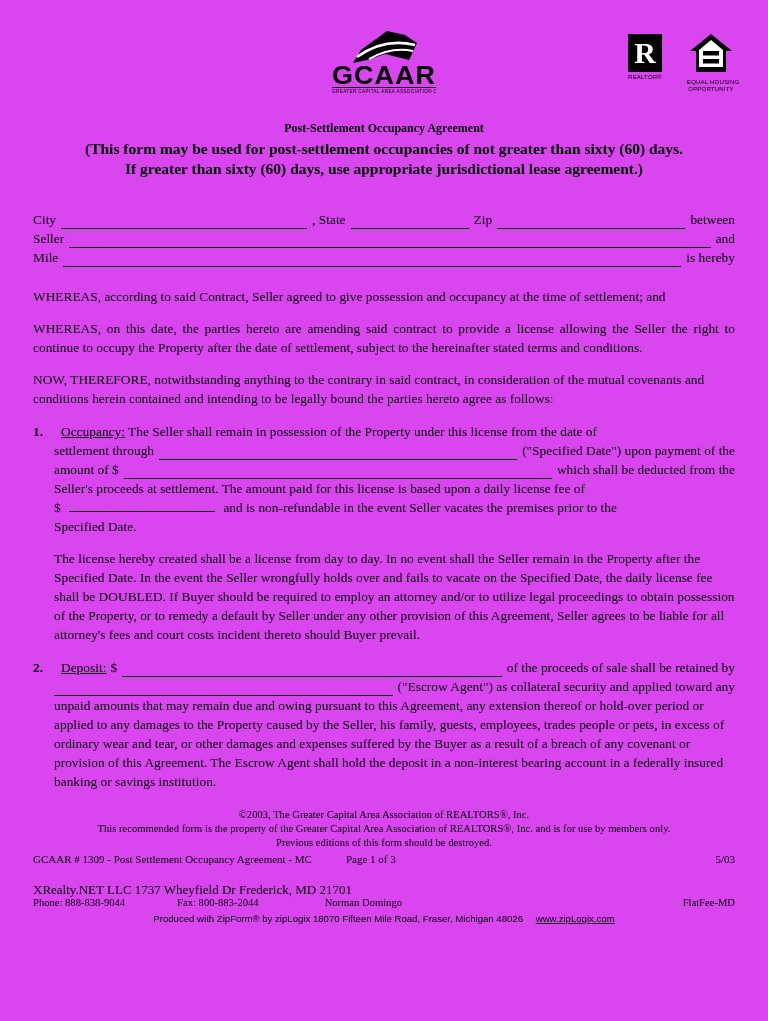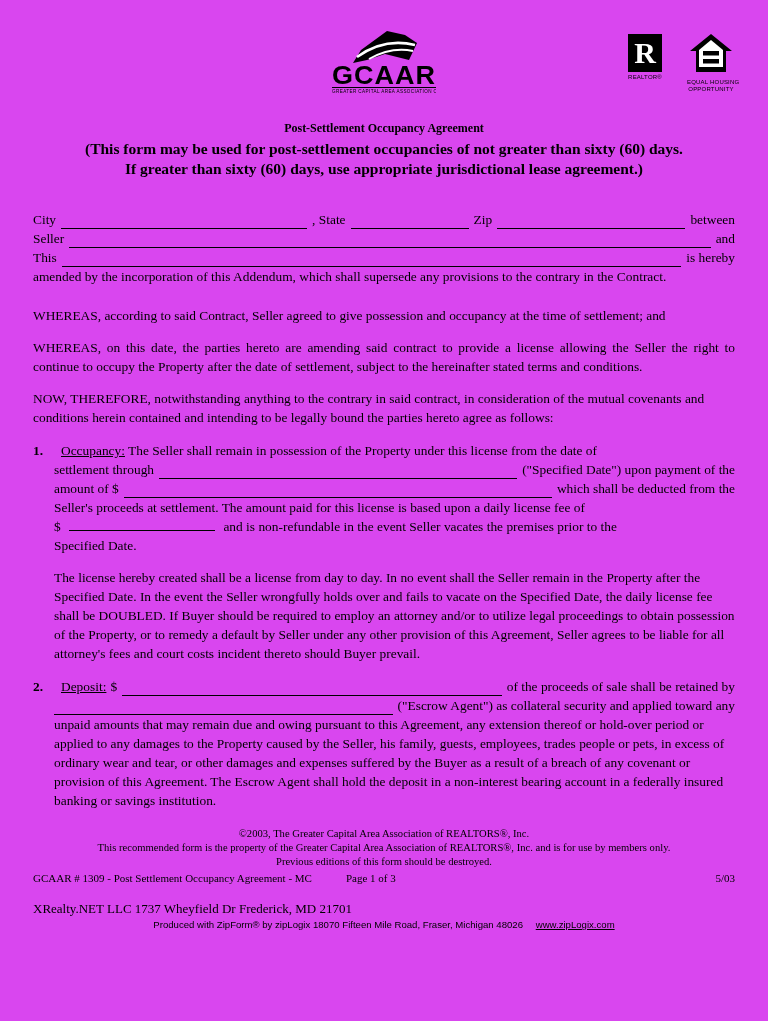--- a/index.html
+++ b/index.html
@@ -114,25 +114,24 @@
       <span class="seg">Zip</span>
       <span class="blank grow"></span>
       <span class="seg">between</span>
     </div>
     <div class="fill-line">
       <span class="seg">Seller</span>
       <span class="blank grow"></span>
       <span class="seg">and</span>
     </div>
     <div class="fill-line">
-      <span class="seg">This</span>
+      <span class="seg">Mile</span>
       <span class="blank grow"></span>
       <span class="seg">is hereby</span>
     </div>
-    <div>amended by the incorporation of this Addendum, which shall supersede any provisions to the contrary in the Contract.</div>
   </div>
 
   <div class="para justify" style="margin-top:20px;">WHEREAS, according to said Contract, Seller agreed to give possession and occupancy at the time of settlement; and</div>
   <div class="para justify">WHEREAS, on this date, the parties hereto are amending said contract to provide a license allowing the Seller the right to continue to occupy the Property after the date of settlement, subject to the hereinafter stated terms and conditions.</div>
   <div class="para">NOW, THEREFORE, notwithstanding anything to the contrary in said contract, in consideration of the mutual covenants and conditions herein contained and intending to be legally bound the parties hereto agree as follows:</div>
 
   <div class="section">
     <span class="sec-num">1.</span>
     <div>
       <span class="sec-heading">Occupancy:</span>
@@ -179,19 +178,25 @@
     <div>Previous editions of this form should be destroyed.</div>
   </div>
 
   <div class="form-row">
     <span>GCAAR # 1309 - Post Settlement Occupancy Agreement - MC</span>
     <span class="page-ind">Page 1 of 3</span>
     <span class="edition">5/03</span>
   </div>
 
   <div class="brokerage">XRealty.NET LLC 1737 Wheyfield Dr Frederick, MD 21701</div>
+  <div class="contact-row">
+    <span>Phone: 888-838-9044</span>
+    <span class="fax">Fax:  800-883-2044</span>
+    <span class="agent">Norman Domingo</span>
+    <span class="program">FlatFee-MD</span>
+  </div>
 
   <div class="produced-row">
     <span>Produced with ZipForm® by zipLogix  18070 Fifteen Mile Road, Fraser, Michigan 48026</span>
     <span class="url">www.zipLogix.com</span>
   </div>
 
 </div>
 
 </body></html>

